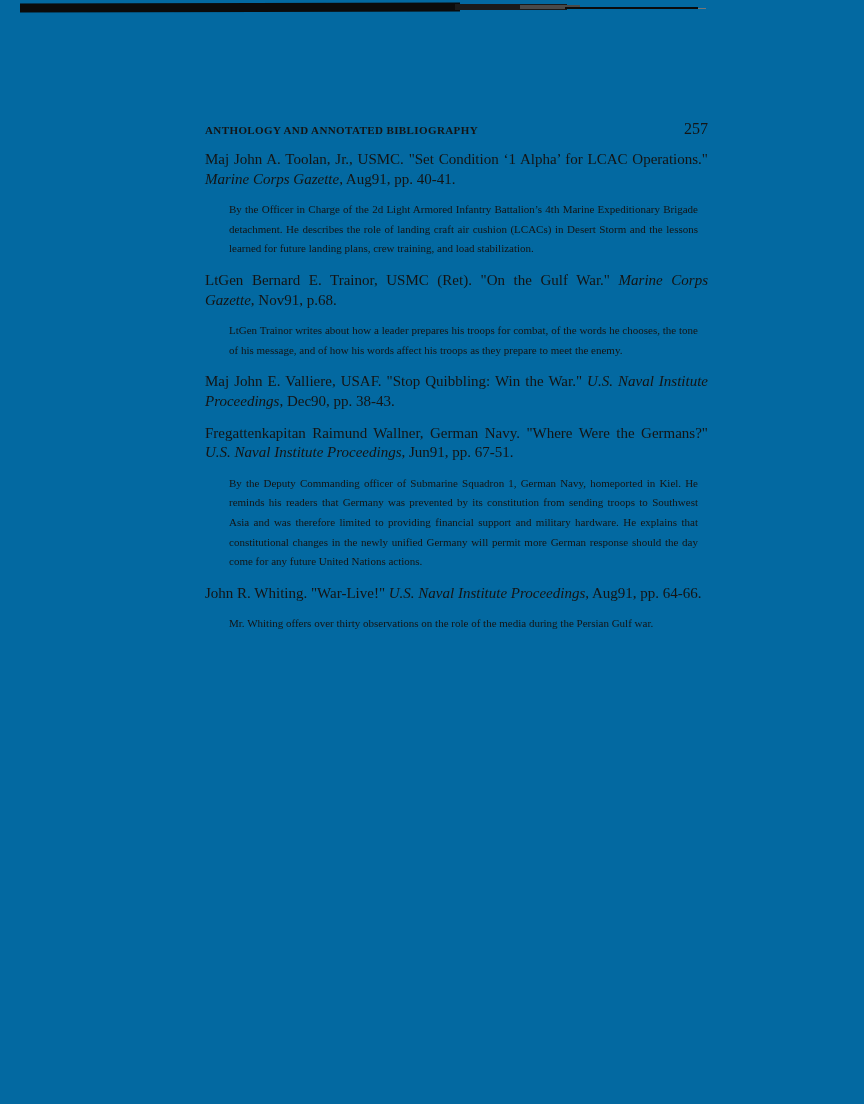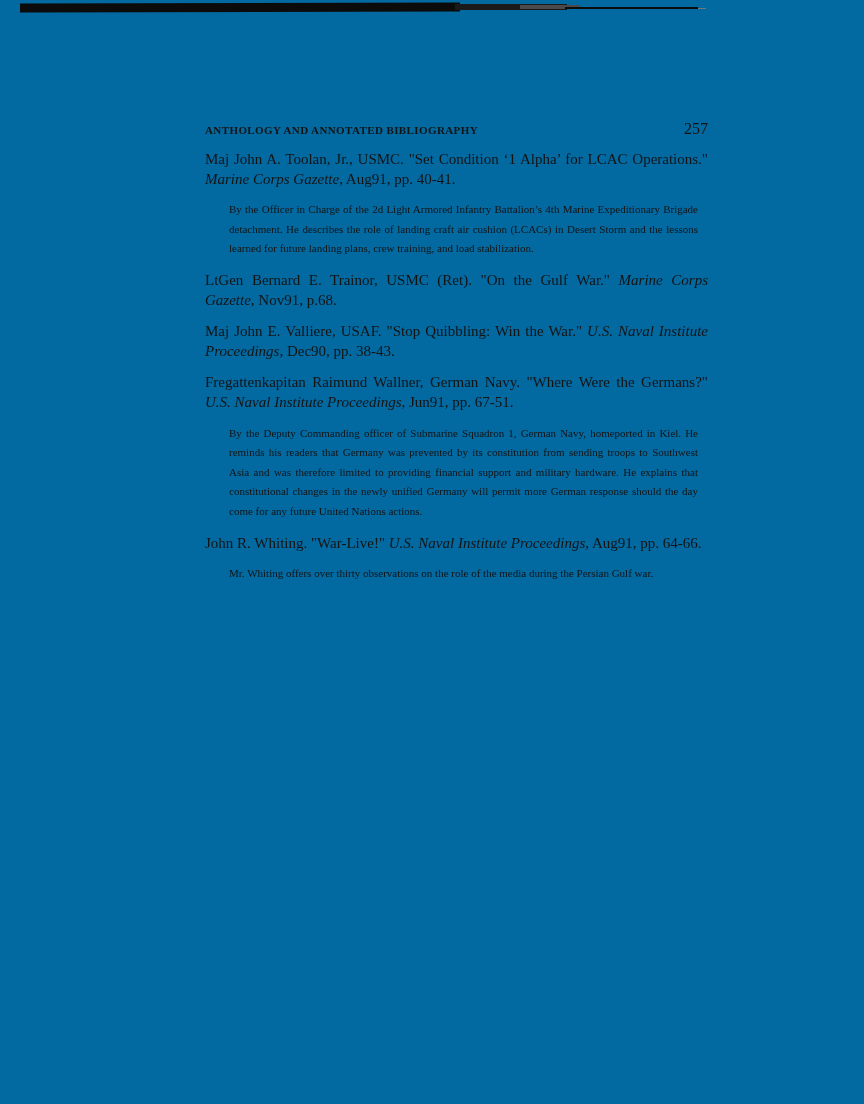--- a/index.html
+++ b/index.html
@@ -67,20 +67,21 @@
       <span class="title">ANTHOLOGY AND ANNOTATED BIBLIOGRAPHY</span>
       <span class="pageno">257</span>
     </div>
     <div>
         <div>
           <p class="citation"><span>Maj John A. Toolan, Jr., USMC.  "Set Condition ‘1 Alpha’ for LCAC Operations." </span><span class="italic">Marine Corps Gazette</span><span>, Aug91, pp. 40-41.</span></p>
           <p class="annotation">By the Officer in Charge of the 2d Light Armored Infantry Battalion’s 4th Marine Expeditionary Brigade detachment. He describes the role of landing craft air cushion (LCACs) in Desert Storm and the lessons learned for future landing plans, crew training, and load stabilization.</p>
         </div>
         <div>
           <p class="citation"><span>LtGen Bernard E. Trainor, USMC (Ret).  "On the Gulf War." </span><span class="italic">Marine Corps Gazette</span><span>, Nov91, p.68.</span></p>
+          <p class="annotation">LtGen Trainor writes about how a leader prepares his troops for combat, of the words he chooses, the tone of his message, and of how his words affect his troops as they prepare to meet the enemy.</p>
         </div>
         <div>
           <p class="citation"><span>Maj John E. Valliere, USAF.  "Stop Quibbling: Win the War." </span><span class="italic">U.S. Naval Institute Proceedings</span><span>, Dec90, pp. 38-43.</span></p>
         </div>
         <div>
           <p class="citation"><span>Fregattenkapitan Raimund Wallner, German Navy.  "Where Were the Ger­mans?" </span><span class="italic">U.S. Naval Institute Proceedings</span><span>, Jun91, pp. 67-51.</span></p>
           <p class="annotation">By the Deputy Commanding officer of Submarine Squadron 1, German Navy, homeported in Kiel. He reminds his readers that Germany was prevented by its constitution from sending troops to Southwest Asia and was therefore limited to providing financial support and military hardware. He explains that constitutional changes in the newly unified Germany will permit more German response should the day come for any future United Nations actions.</p>
         </div>
         <div>
           <p class="citation"><span>John R. Whiting.  "War-Live!" </span><span class="italic">U.S. Naval Institute Proceedings</span><span>, Aug91, pp. 64-66.</span></p>

